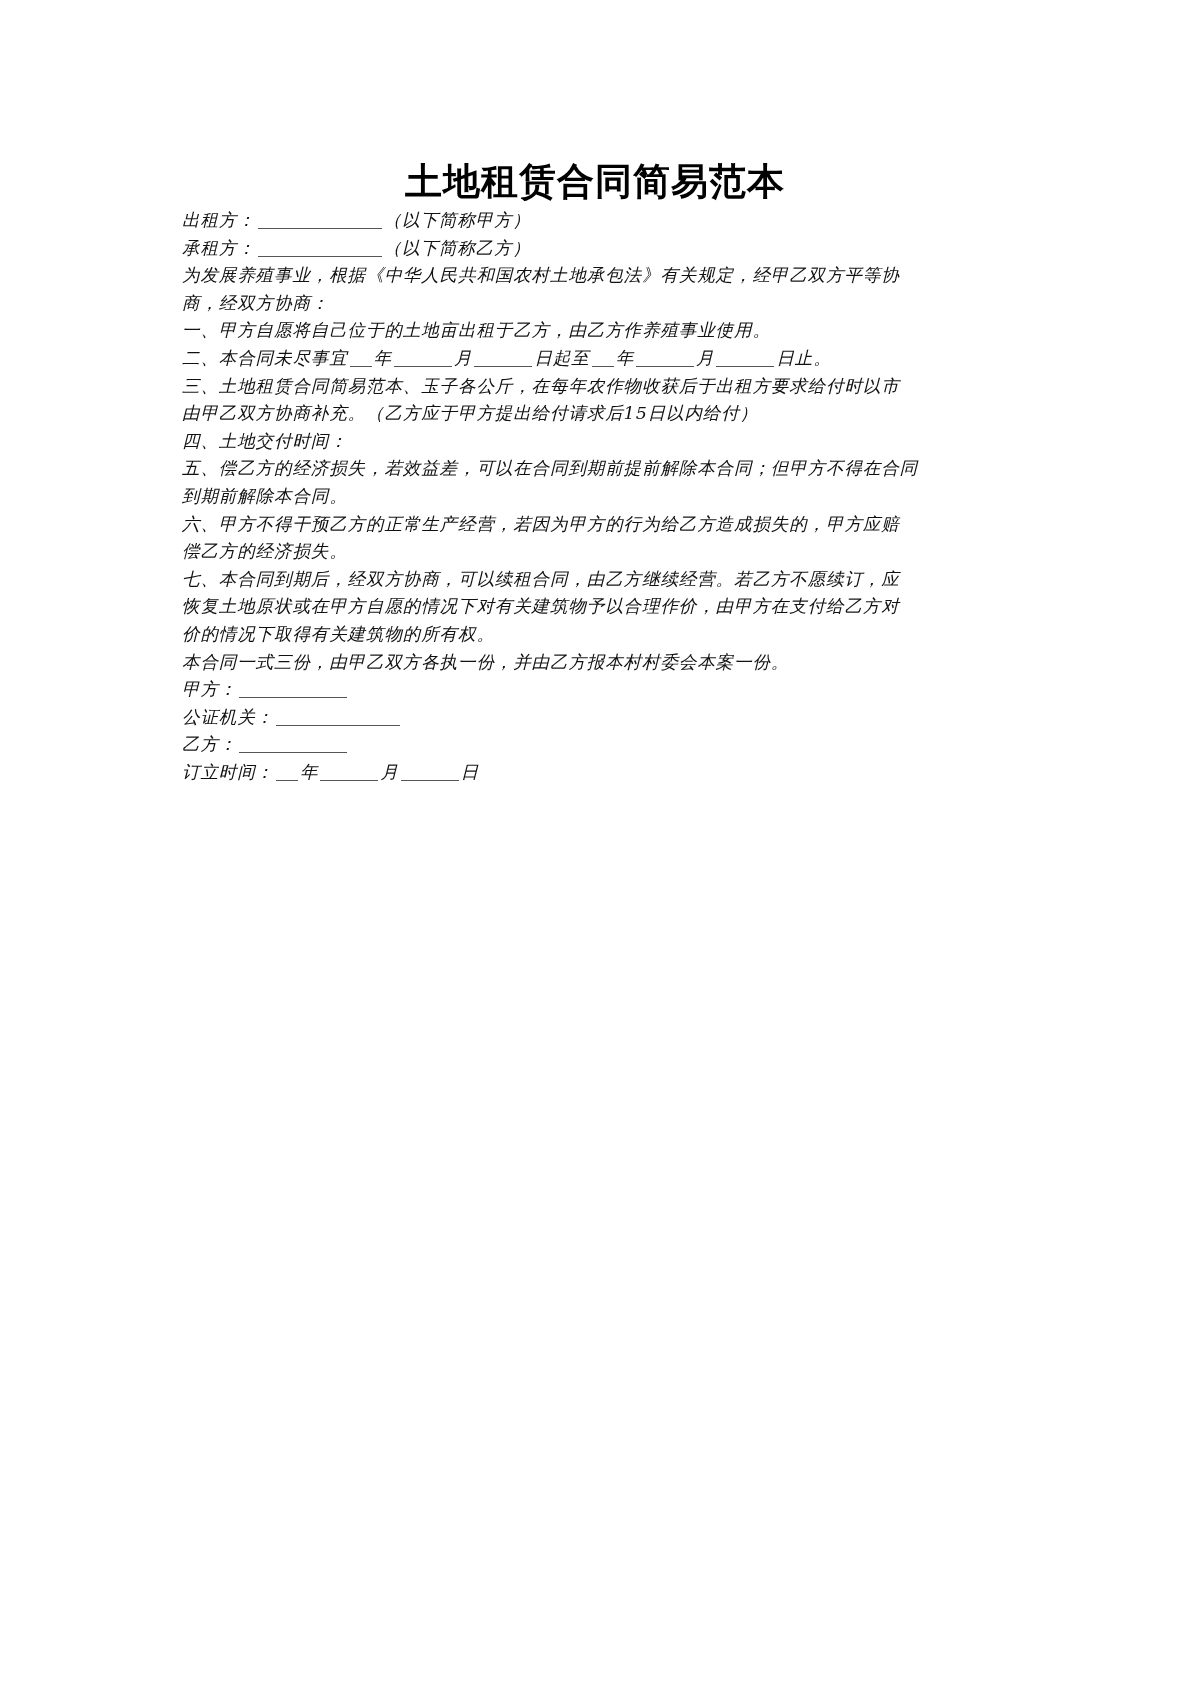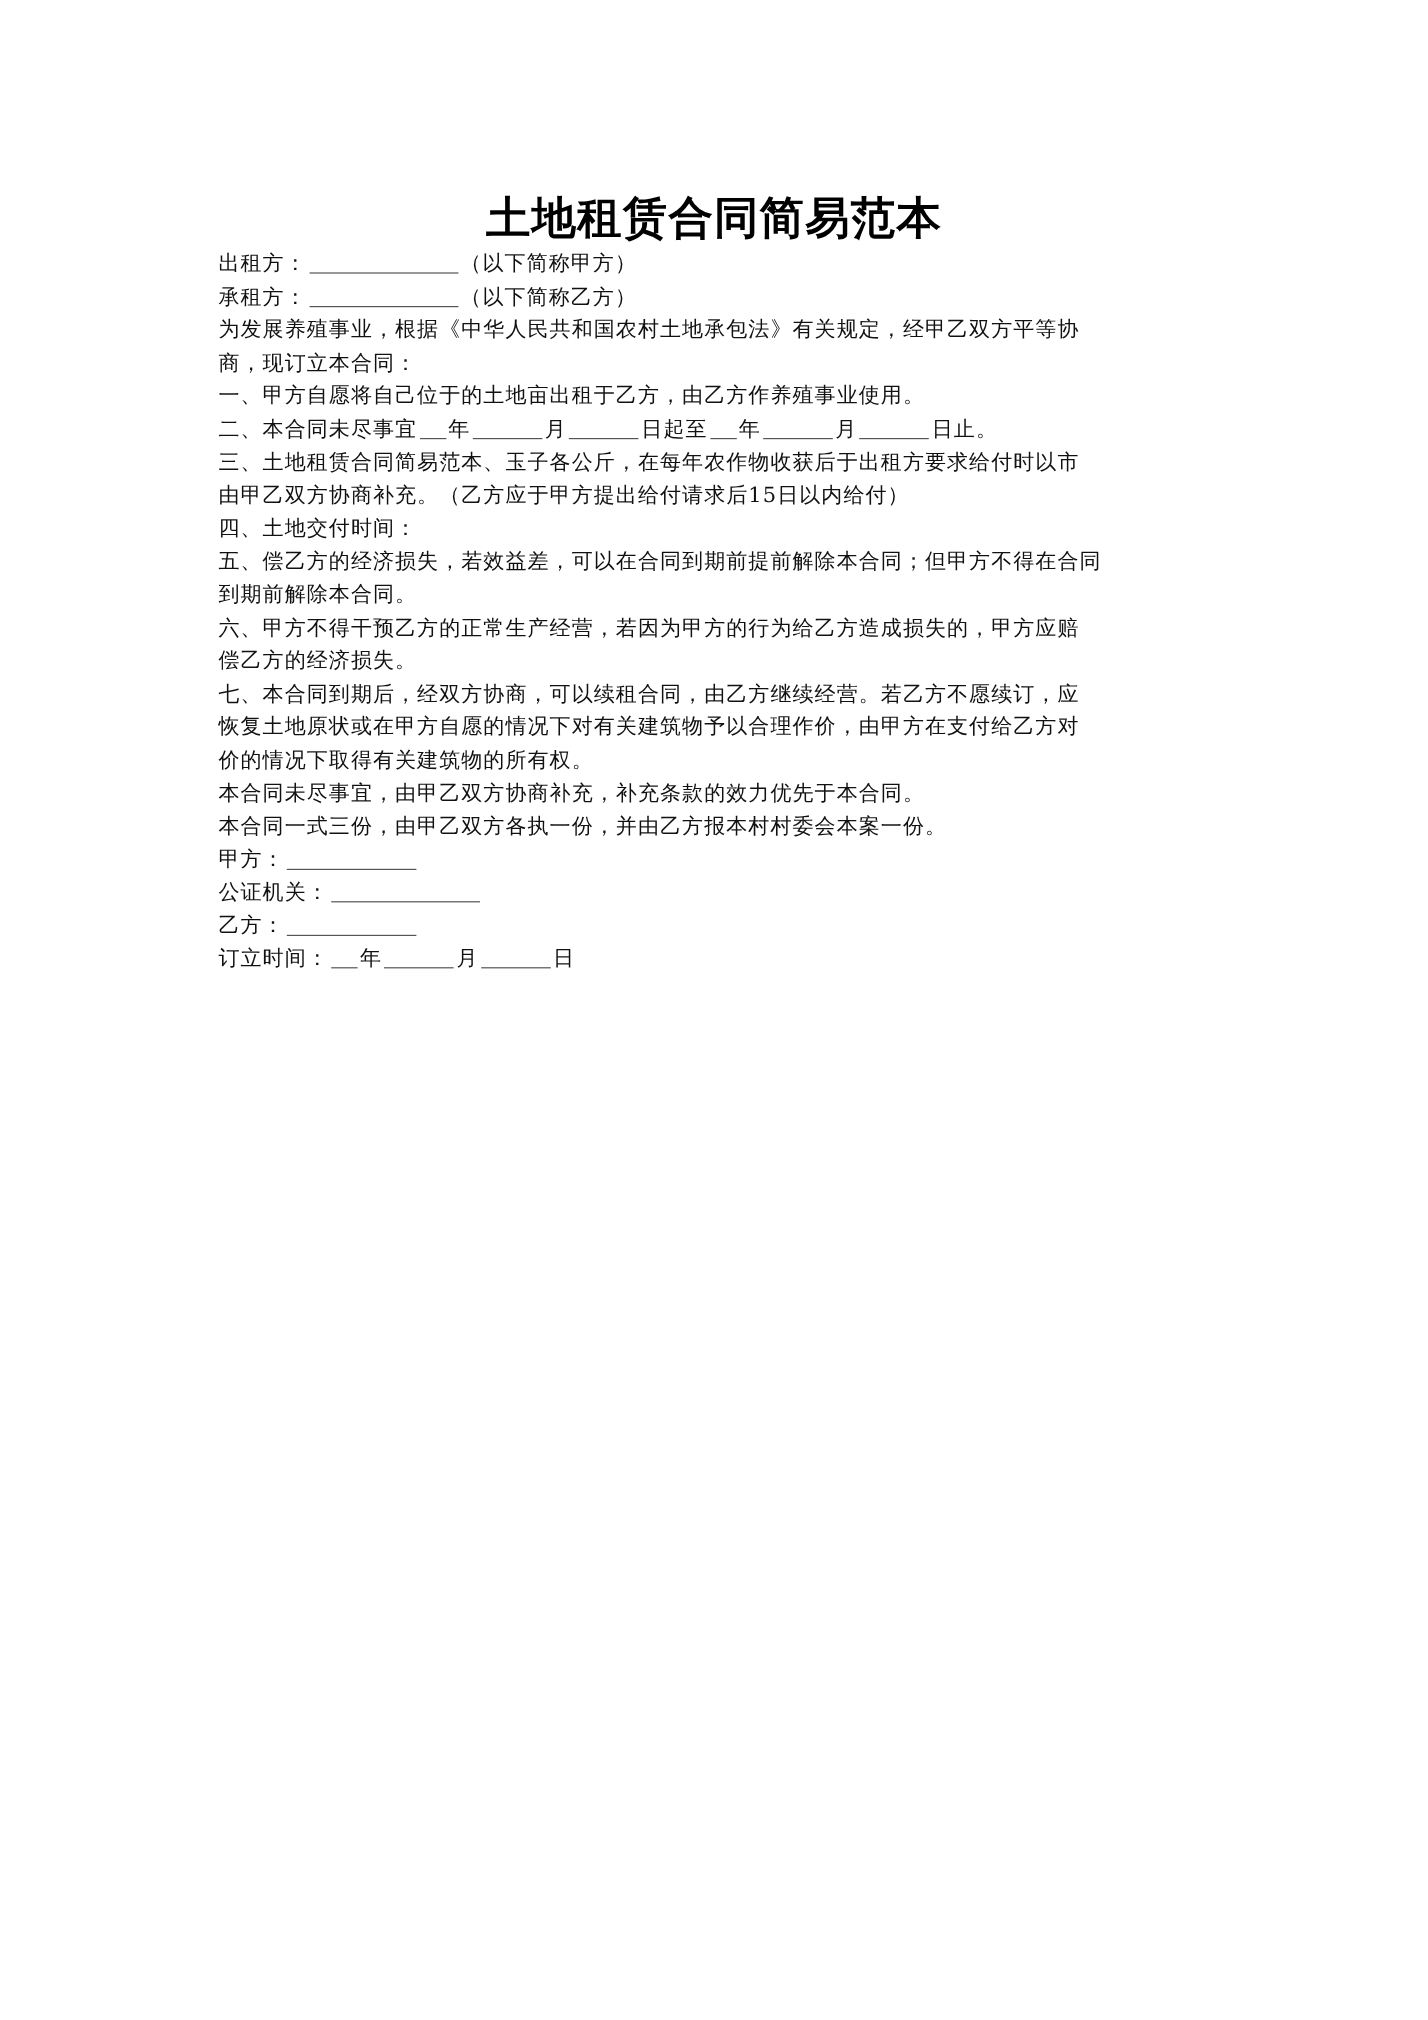--- a/index.html
+++ b/index.html
@@ -3,52 +3,51 @@
 <meta charset="utf-8">
 <style>
   html, body { margin: 0; padding: 0; background: #ffffff; }
   body { width: 1190px; height: 1683px; position: relative; overflow: hidden;
          font-family: "DejaVu Serif", "Liberation Serif", serif; color: #111; }
   .page { position: absolute; left: 0; top: 0; width: 1190px; height: 1683px; background: #fff; }
   .title { position: absolute; top: 160px; left: 0; width: 1190px; text-align: center;
            font-family: "DejaVu Sans", "Liberation Sans", sans-serif; font-weight: bold;
            font-size: 37px; line-height: 44px; letter-spacing: 1px; color: #000; }
   .body { position: absolute; top: 207px; left: 182px; width: 830px;
-          font-size: 17.5px; line-height: 27.6px; letter-spacing: 0.9px; }
+          font-size: 17.5px; line-height: 27.6px; letter-spacing: 0.9px; font-style: italic; }
   .line { white-space: pre-wrap; margin: 0; }
   .blank { display: inline-block; border-bottom: 1px solid #555; height: 18px; vertical-align: -3px; margin: 0 2px; }
   .b-long { width: 124px; }
   .b-sig { width: 108px; }
   .b-notary { width: 124px; }
   .b-yr { width: 22px; }
   .b-md { width: 58px; }
 </style>
 </head>
 <body>
 
 <div class="page">
   <div class="title">土地租赁合同简易范本</div>
 
   <div class="body">
     <p class="line"><span>出租方：</span><span class="blank b-long"></span><span>（以下简称甲方）</span></p>
     <p class="line"><span>承租方：</span><span class="blank b-long"></span><span>（以下简称乙方）</span></p>
     <p class="line">为发展养殖事业，根据《中华人民共和国农村土地承包法》有关规定，经甲乙双方平等协</p>
-    <p class="line">商，现订立本合同：</p>
+    <p class="line">商，经双方协商：</p>
     <p class="line">一、甲方自愿将自己位于的土地亩出租于乙方，由乙方作养殖事业使用。</p>
     <p class="line"><span>二、本合同未尽事宜</span><span class="blank b-yr"></span><span>年</span><span class="blank b-md"></span><span>月</span><span class="blank b-md"></span><span>日起至</span><span class="blank b-yr"></span><span>年</span><span class="blank b-md"></span><span>月</span><span class="blank b-md"></span><span>日止。</span></p>
     <p class="line">三、土地租赁合同简易范本、玉子各公斤，在每年农作物收获后于出租方要求给付时以市</p>
     <p class="line">由甲乙双方协商补充。（乙方应于甲方提出给付请求后15日以内给付）</p>
     <p class="line">四、土地交付时间：</p>
     <p class="line">五、偿乙方的经济损失，若效益差，可以在合同到期前提前解除本合同；但甲方不得在合同</p>
     <p class="line">到期前解除本合同。</p>
     <p class="line">六、甲方不得干预乙方的正常生产经营，若因为甲方的行为给乙方造成损失的，甲方应赔</p>
     <p class="line">偿乙方的经济损失。</p>
     <p class="line">七、本合同到期后，经双方协商，可以续租合同，由乙方继续经营。若乙方不愿续订，应</p>
     <p class="line">恢复土地原状或在甲方自愿的情况下对有关建筑物予以合理作价，由甲方在支付给乙方对</p>
     <p class="line">价的情况下取得有关建筑物的所有权。</p>
-    <p class="line">本合同未尽事宜，由甲乙双方协商补充，补充条款的效力优先于本合同。</p>
     <p class="line">本合同一式三份，由甲乙双方各执一份，并由乙方报本村村委会本案一份。</p>
     <p class="line"><span>甲方：</span><span class="blank b-sig"></span></p>
     <p class="line"><span>公证机关：</span><span class="blank b-notary"></span></p>
     <p class="line"><span>乙方：</span><span class="blank b-sig"></span></p>
     <p class="line"><span>订立时间：</span><span class="blank b-yr"></span><span>年</span><span class="blank b-md"></span><span>月</span><span class="blank b-md"></span><span>日</span></p>
   </div>
 </div>
 
 </body></html>

